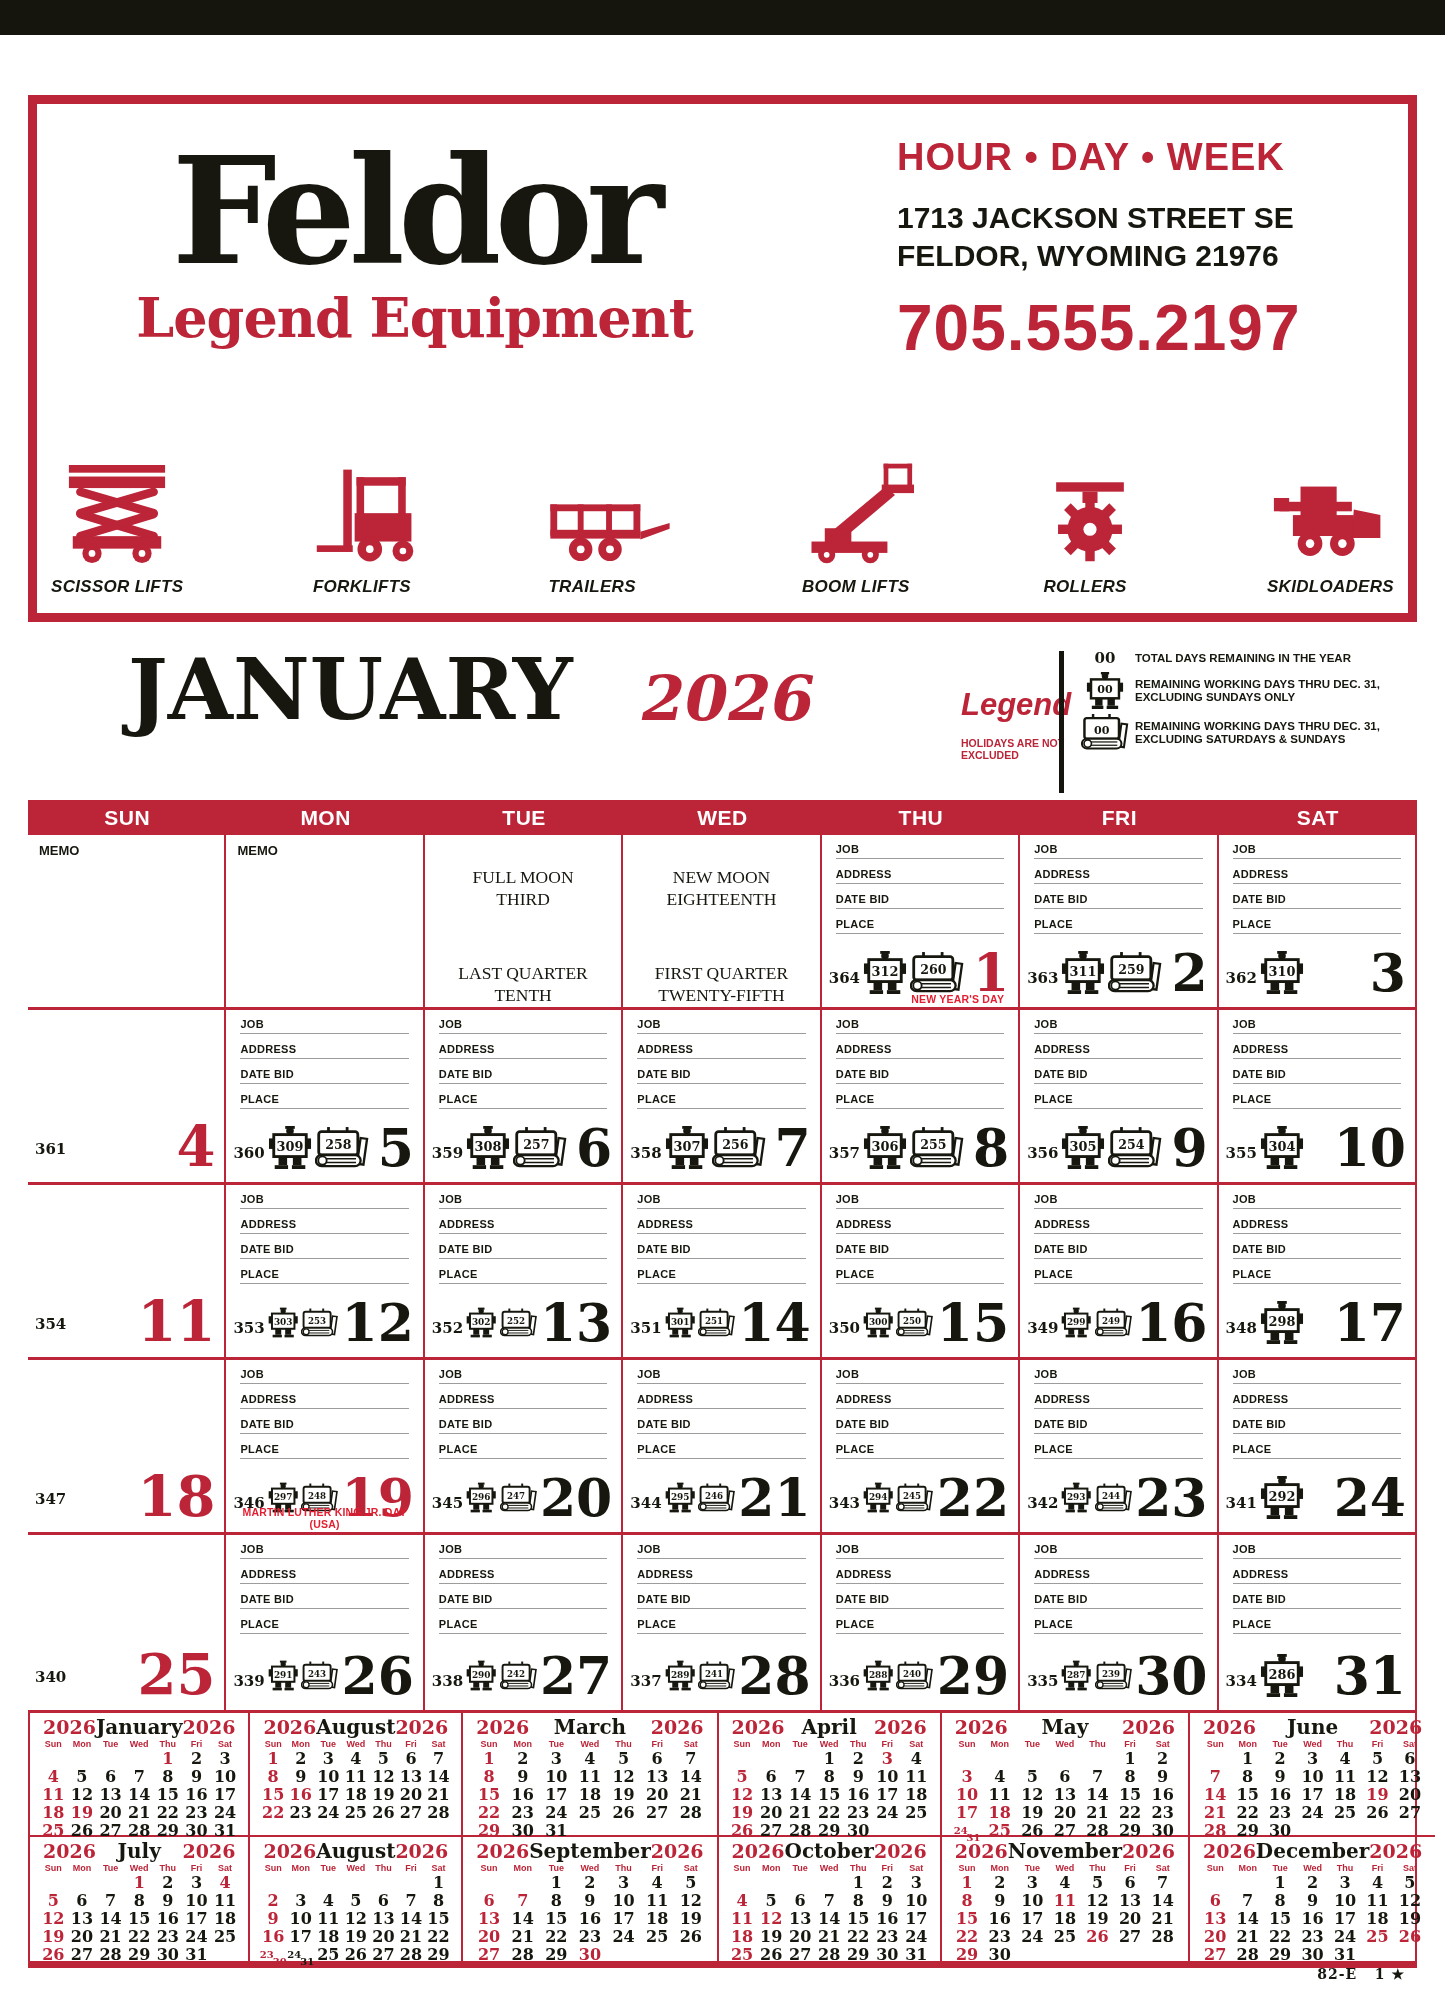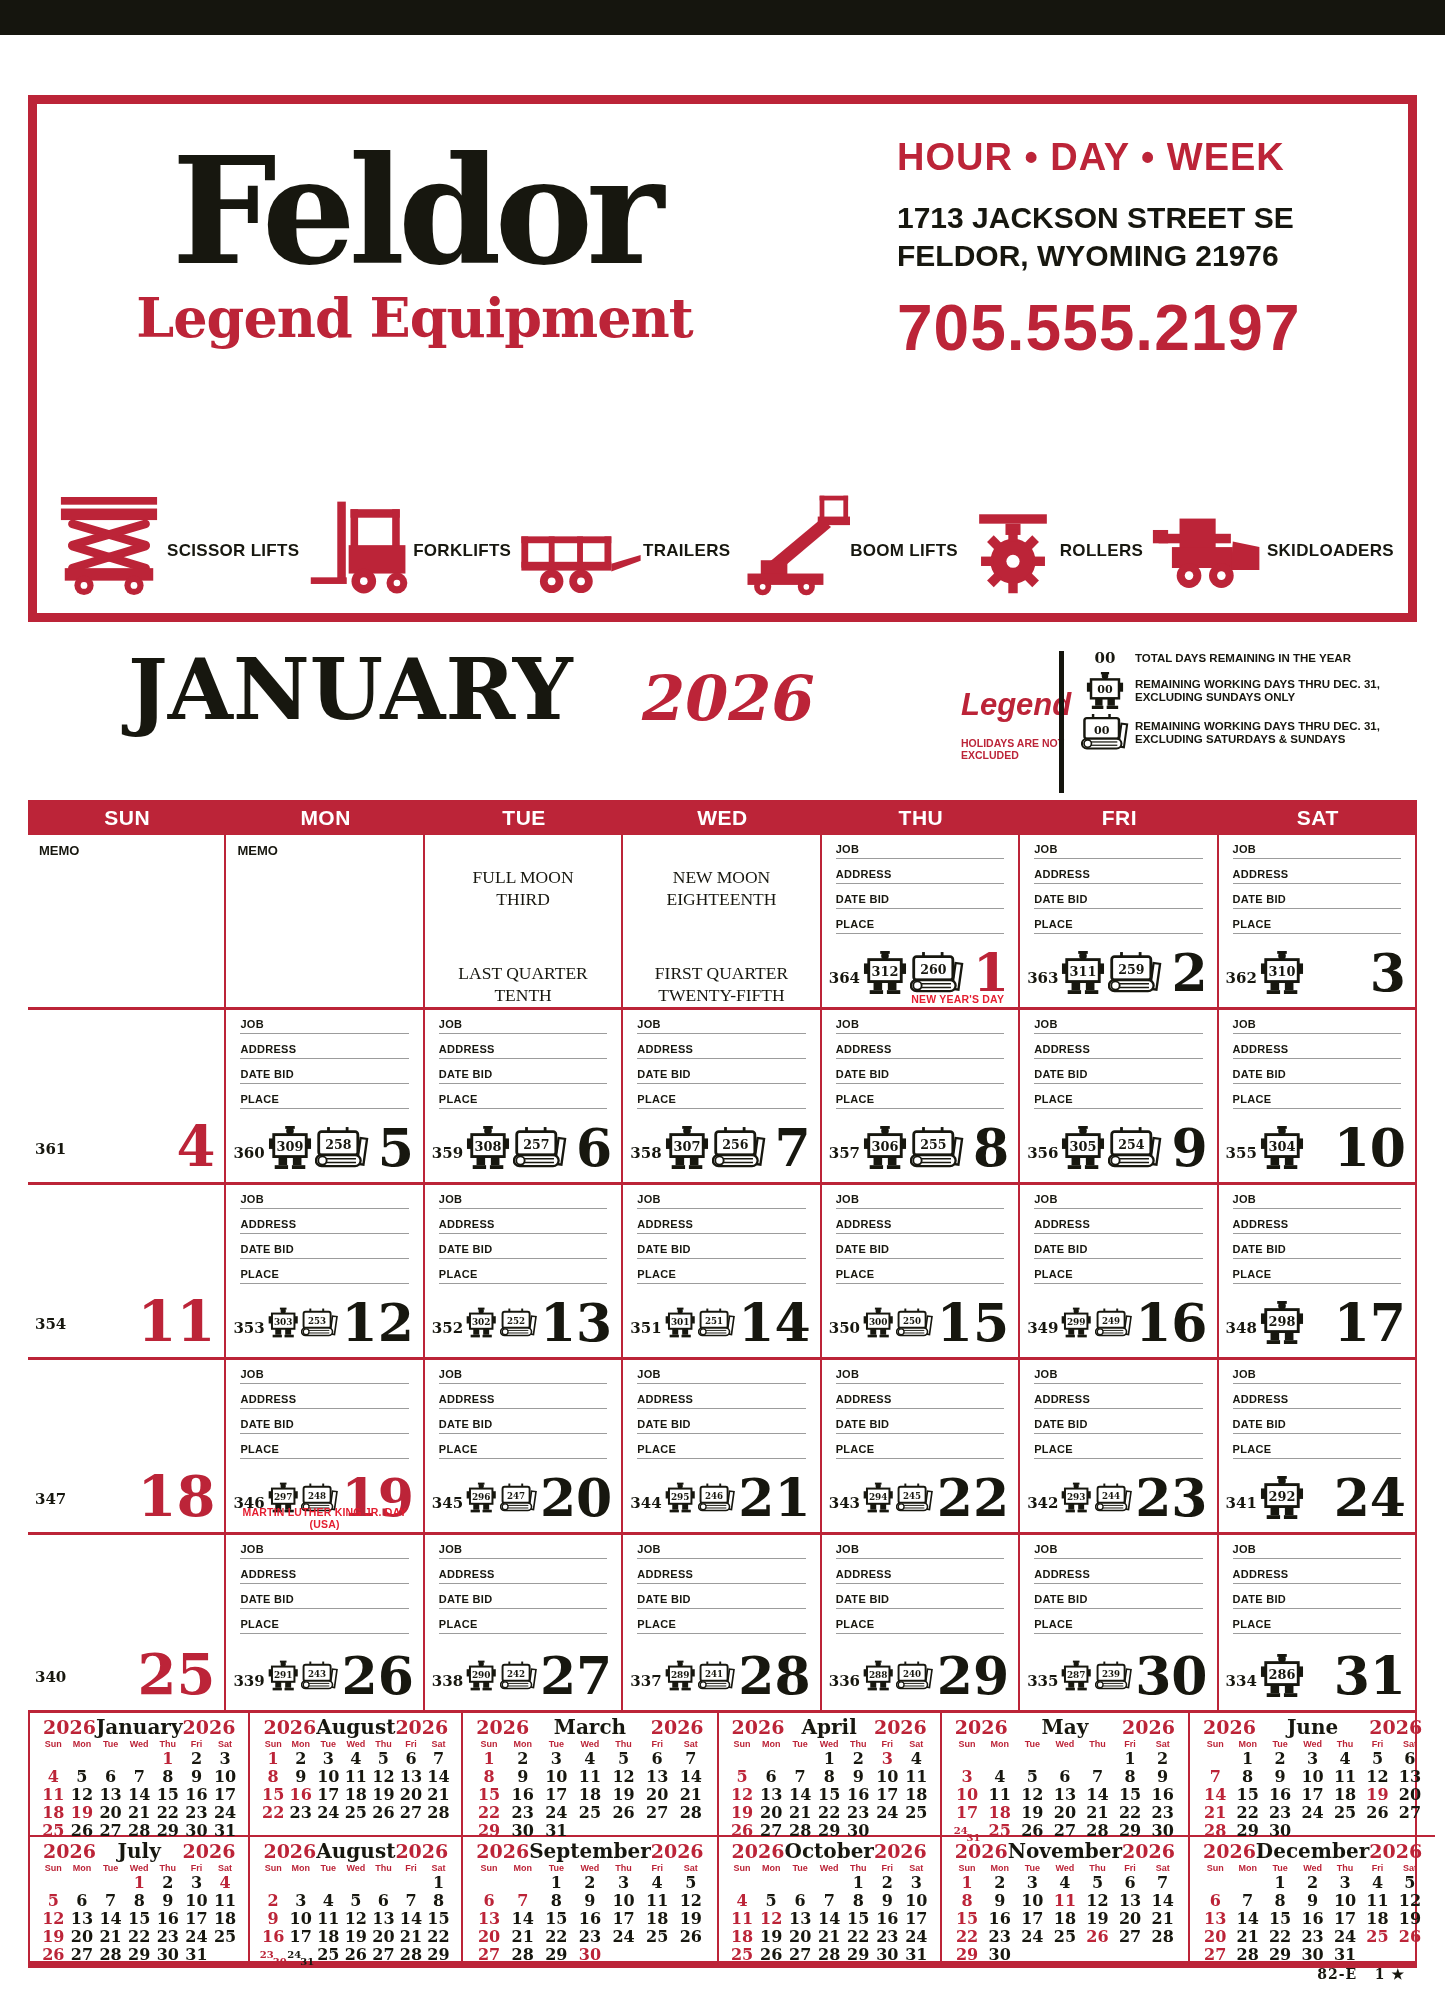--- a/index.html
+++ b/index.html
@@ -13,21 +13,21 @@
   .header-box{position:absolute;left:28px;top:95px;width:1389px;height:527px;border:9px solid var(--red);background:#fff;}
   .brand-col{position:absolute;left:25px;top:8px;width:705px;text-align:center;}
   .brand{font-family:"DejaVu Serif",serif;font-weight:bold;font-size:148px;line-height:1.35;letter-spacing:-7px;}
   .brand-sub{font-family:"DejaVu Serif",serif;font-weight:bold;font-size:54px;color:var(--red);margin-top:-26px;letter-spacing:-1px;}
   .contact-col{position:absolute;left:860px;top:32px;width:505px;}
   .tagline{font-size:38px;font-weight:bold;color:var(--red);letter-spacing:1px;}
   .addr{font-size:30px;font-weight:bold;line-height:38px;}
   .addr.first{margin-top:20px;}
   .phone{font-size:64px;font-weight:bold;color:var(--red);margin-top:16px;letter-spacing:1px;}
   .equipment-row{position:absolute;left:14px;right:14px;bottom:16px;display:flex;justify-content:space-between;align-items:flex-end;}
-  .equip{display:flex;flex-direction:row;align-items:center;}
+  .equip{display:flex;flex-direction:column;font-style:italic;}
   .eicon{color:var(--red);display:flex;align-items:flex-end;justify-content:center;height:104px;}
   .elabel{margin-top:12px;font-size:17px;font-weight:bold;letter-spacing:0.3px;}
 
   
   .month-name{position:absolute;left:128px;top:648px;font-family:"DejaVu Serif",serif;font-weight:bold;font-size:84px;line-height:1;}
   .year-big{position:absolute;left:642px;top:668px;font-family:"DejaVu Serif",serif;font-weight:bold;font-style:italic;font-size:62px;color:var(--red);line-height:1;}
   .legend{position:absolute;left:945px;top:645px;width:440px;height:155px;}
   .lg-left{position:absolute;left:16px;top:42px;width:106px;text-align:left;color:var(--red);}
   .lg-title{font-size:31px;font-weight:bold;font-style:italic;}
   .lg-note{font-size:10.5px;font-weight:bold;margin-top:14px;line-height:12px;}

